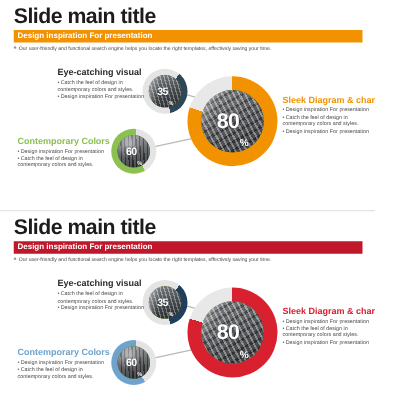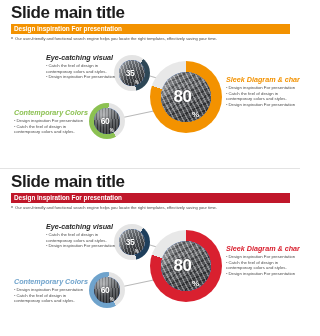--- a/index.html
+++ b/index.html
@@ -89,21 +89,21 @@
   }
   .donut .ring {
     position: absolute;
     inset: 0;
     border-radius: 50%;
   }
   .donut .hub {
     position: absolute;
     border-radius: 50%;
     overflow: hidden;
-    background: #3b82f6;
+    background: #4d7c0f;
   }
   .hub .photo {
     position: absolute;
     inset: 0;
   }
   .hub .val {
     position: absolute;
     inset: 0;
     display: flex;
     align-items: center;
@@ -153,21 +153,20 @@
   }
 
   
   .block { position: absolute; }
   .block h3 {
     margin: 0 0 1px 0;
     font-size: 7.2px;
     font-weight: bold;
     line-height: 9px;
     white-space: nowrap;
-    font-style: italic;
   }
   .block h3.dark { color: #2a2a2a; }
   .block ul {
     margin: 0;
     padding: 0;
     list-style: none;
   }
   .block li {
     font-size: 4.3px;
     color: #4c4c4c;

